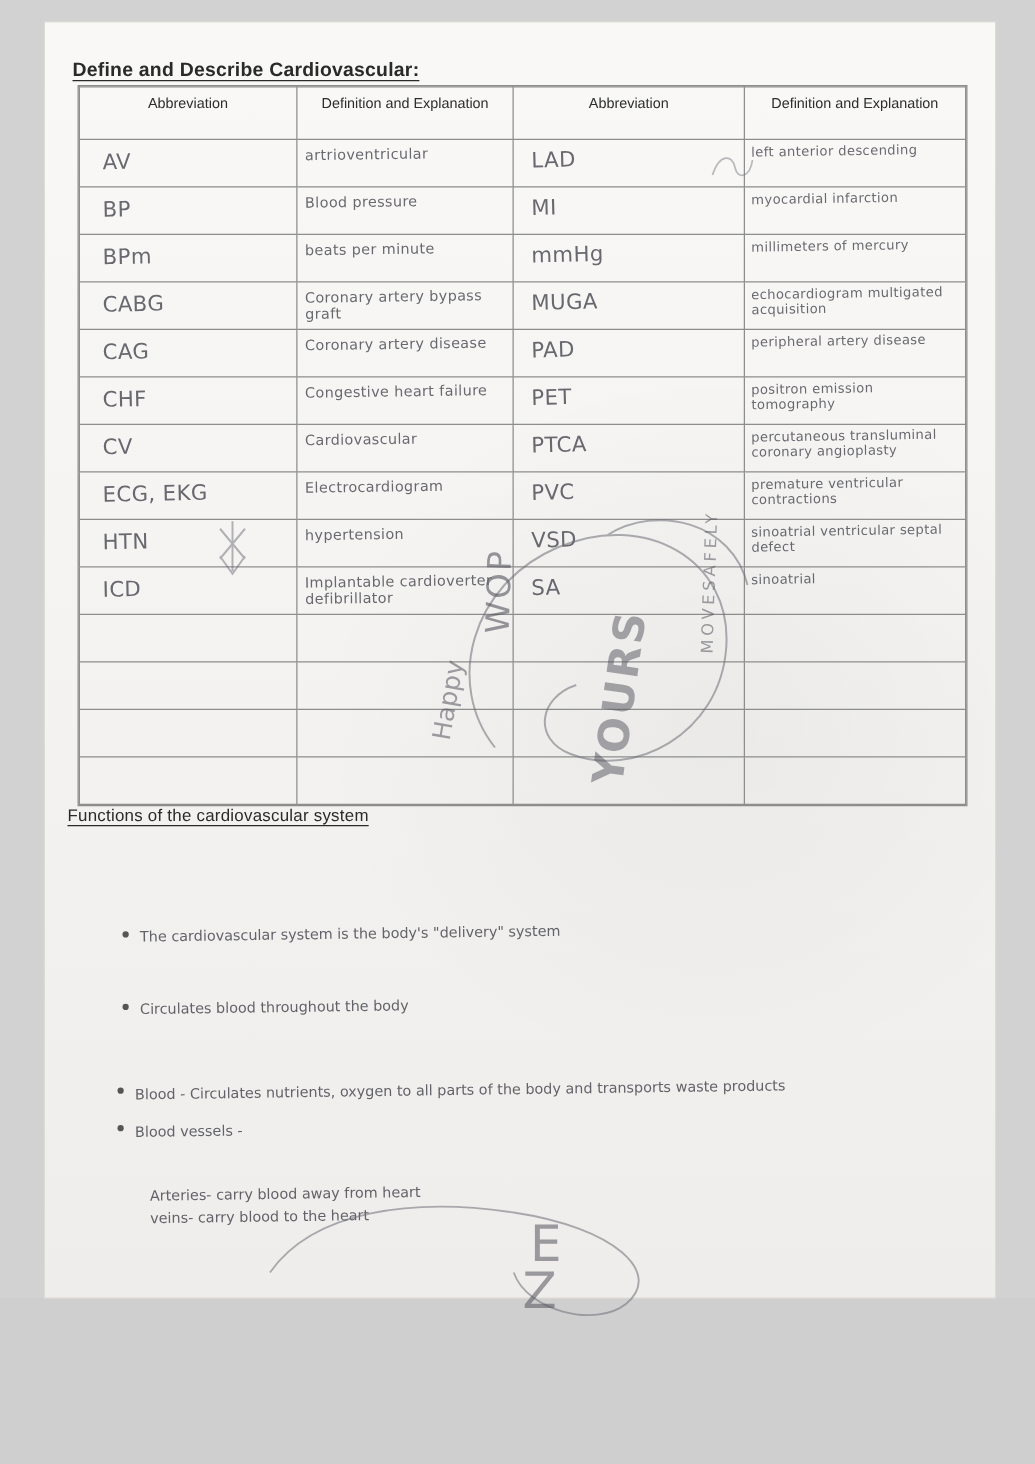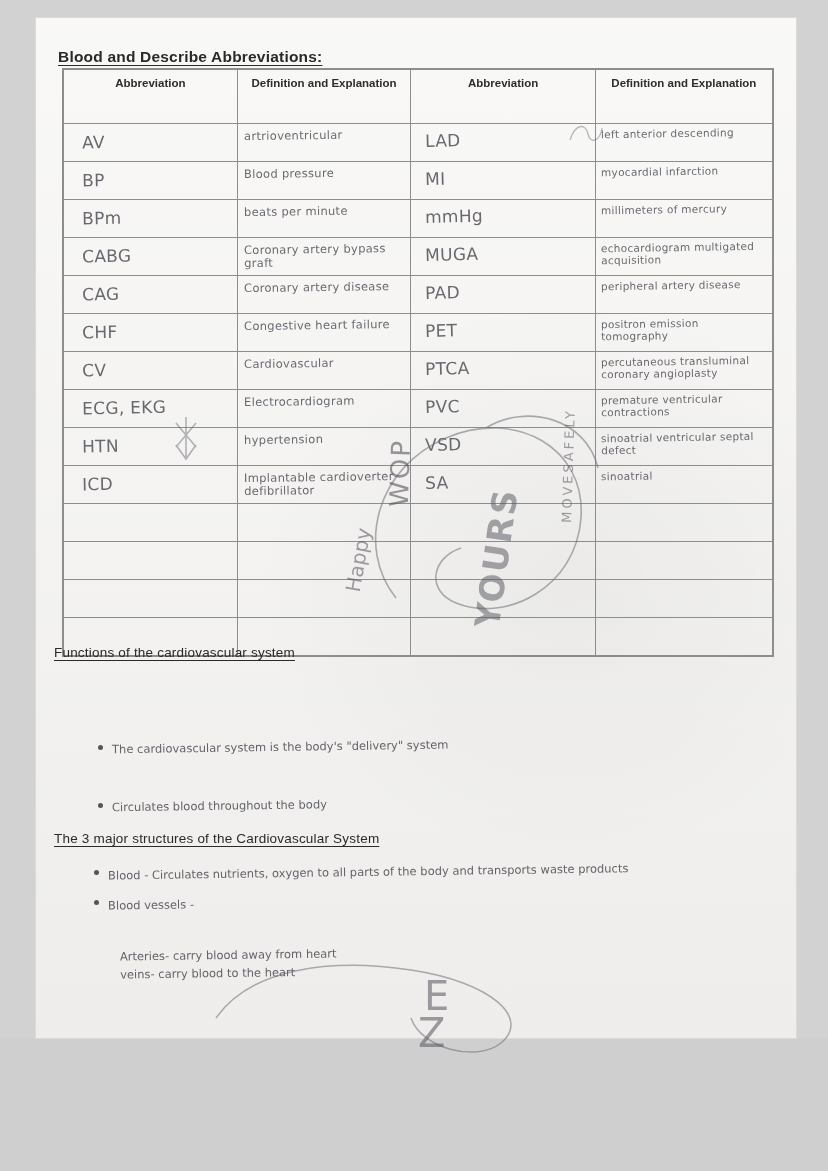--- a/index.html
+++ b/index.html
@@ -69,24 +69,24 @@
     background: transparent;
   }
   .table table { border-collapse: collapse; width: 100%; }
   .table th, .table td {
     border: 1px solid #8d8d8d;
     padding: 0;
     vertical-align: top;
   }
   .table th {
     font-size: 11.5px;
-    font-weight: bold;
+    font-weight: normal;
     text-align: center;
     color: #2d2d2d;
-    height: 54px;
+    height: 42px;
     padding: 6px 4px;
     line-height: 1.25;
   }
   .col-a { width: 24.5%; }
   .col-b { width: 24.5%; }
   .col-c { width: 26%; }
   .col-d { width: 25%; }
   .table td { height: 38px; }
 
   
@@ -175,21 +175,21 @@
 </style>
 </head>
 <body>
 
 <div id="page">
 
   <div class="page-bg-bottom"></div>
 
   <div class="sheet">
 
-    <div class="heading" id="h-abbrev">Blood and Describe Abbreviations:</div>
+    <div class="heading" id="h-abbrev">Define and Describe Cardiovascular:</div>
 
     <div class="table">
       <table>
         <thead>
           <tr>
             <th class="col-a">Abbreviation</th>
             <th class="col-b">Definition and Explanation</th>
             <th class="col-c">Abbreviation</th>
             <th class="col-d">Definition and Explanation</th>
           </tr>
@@ -401,21 +401,20 @@
         <div class="bullet-row">
           <span class="dot"></span>
           <span class="txt">The cardiovascular system is the body's "delivery" system</span>
         </div>
         <div class="bullet-row">
           <span class="dot"></span>
           <span class="txt">Circulates blood throughout the body</span>
         </div>
       </div>
 
-    <div class="heading" id="h-structures">The 3 major structures of the Cardiovascular System</div>
 
     <div class="bullets" id="list-structures">
         <div class="bullet-row">
           <span class="dot"></span>
           <span class="txt">Blood - Circulates nutrients, oxygen to all parts of the body and transports waste products</span>
         </div>
         <div class="bullet-row">
           <span class="dot"></span>
           <span class="txt">Blood vessels -</span>
         </div>

